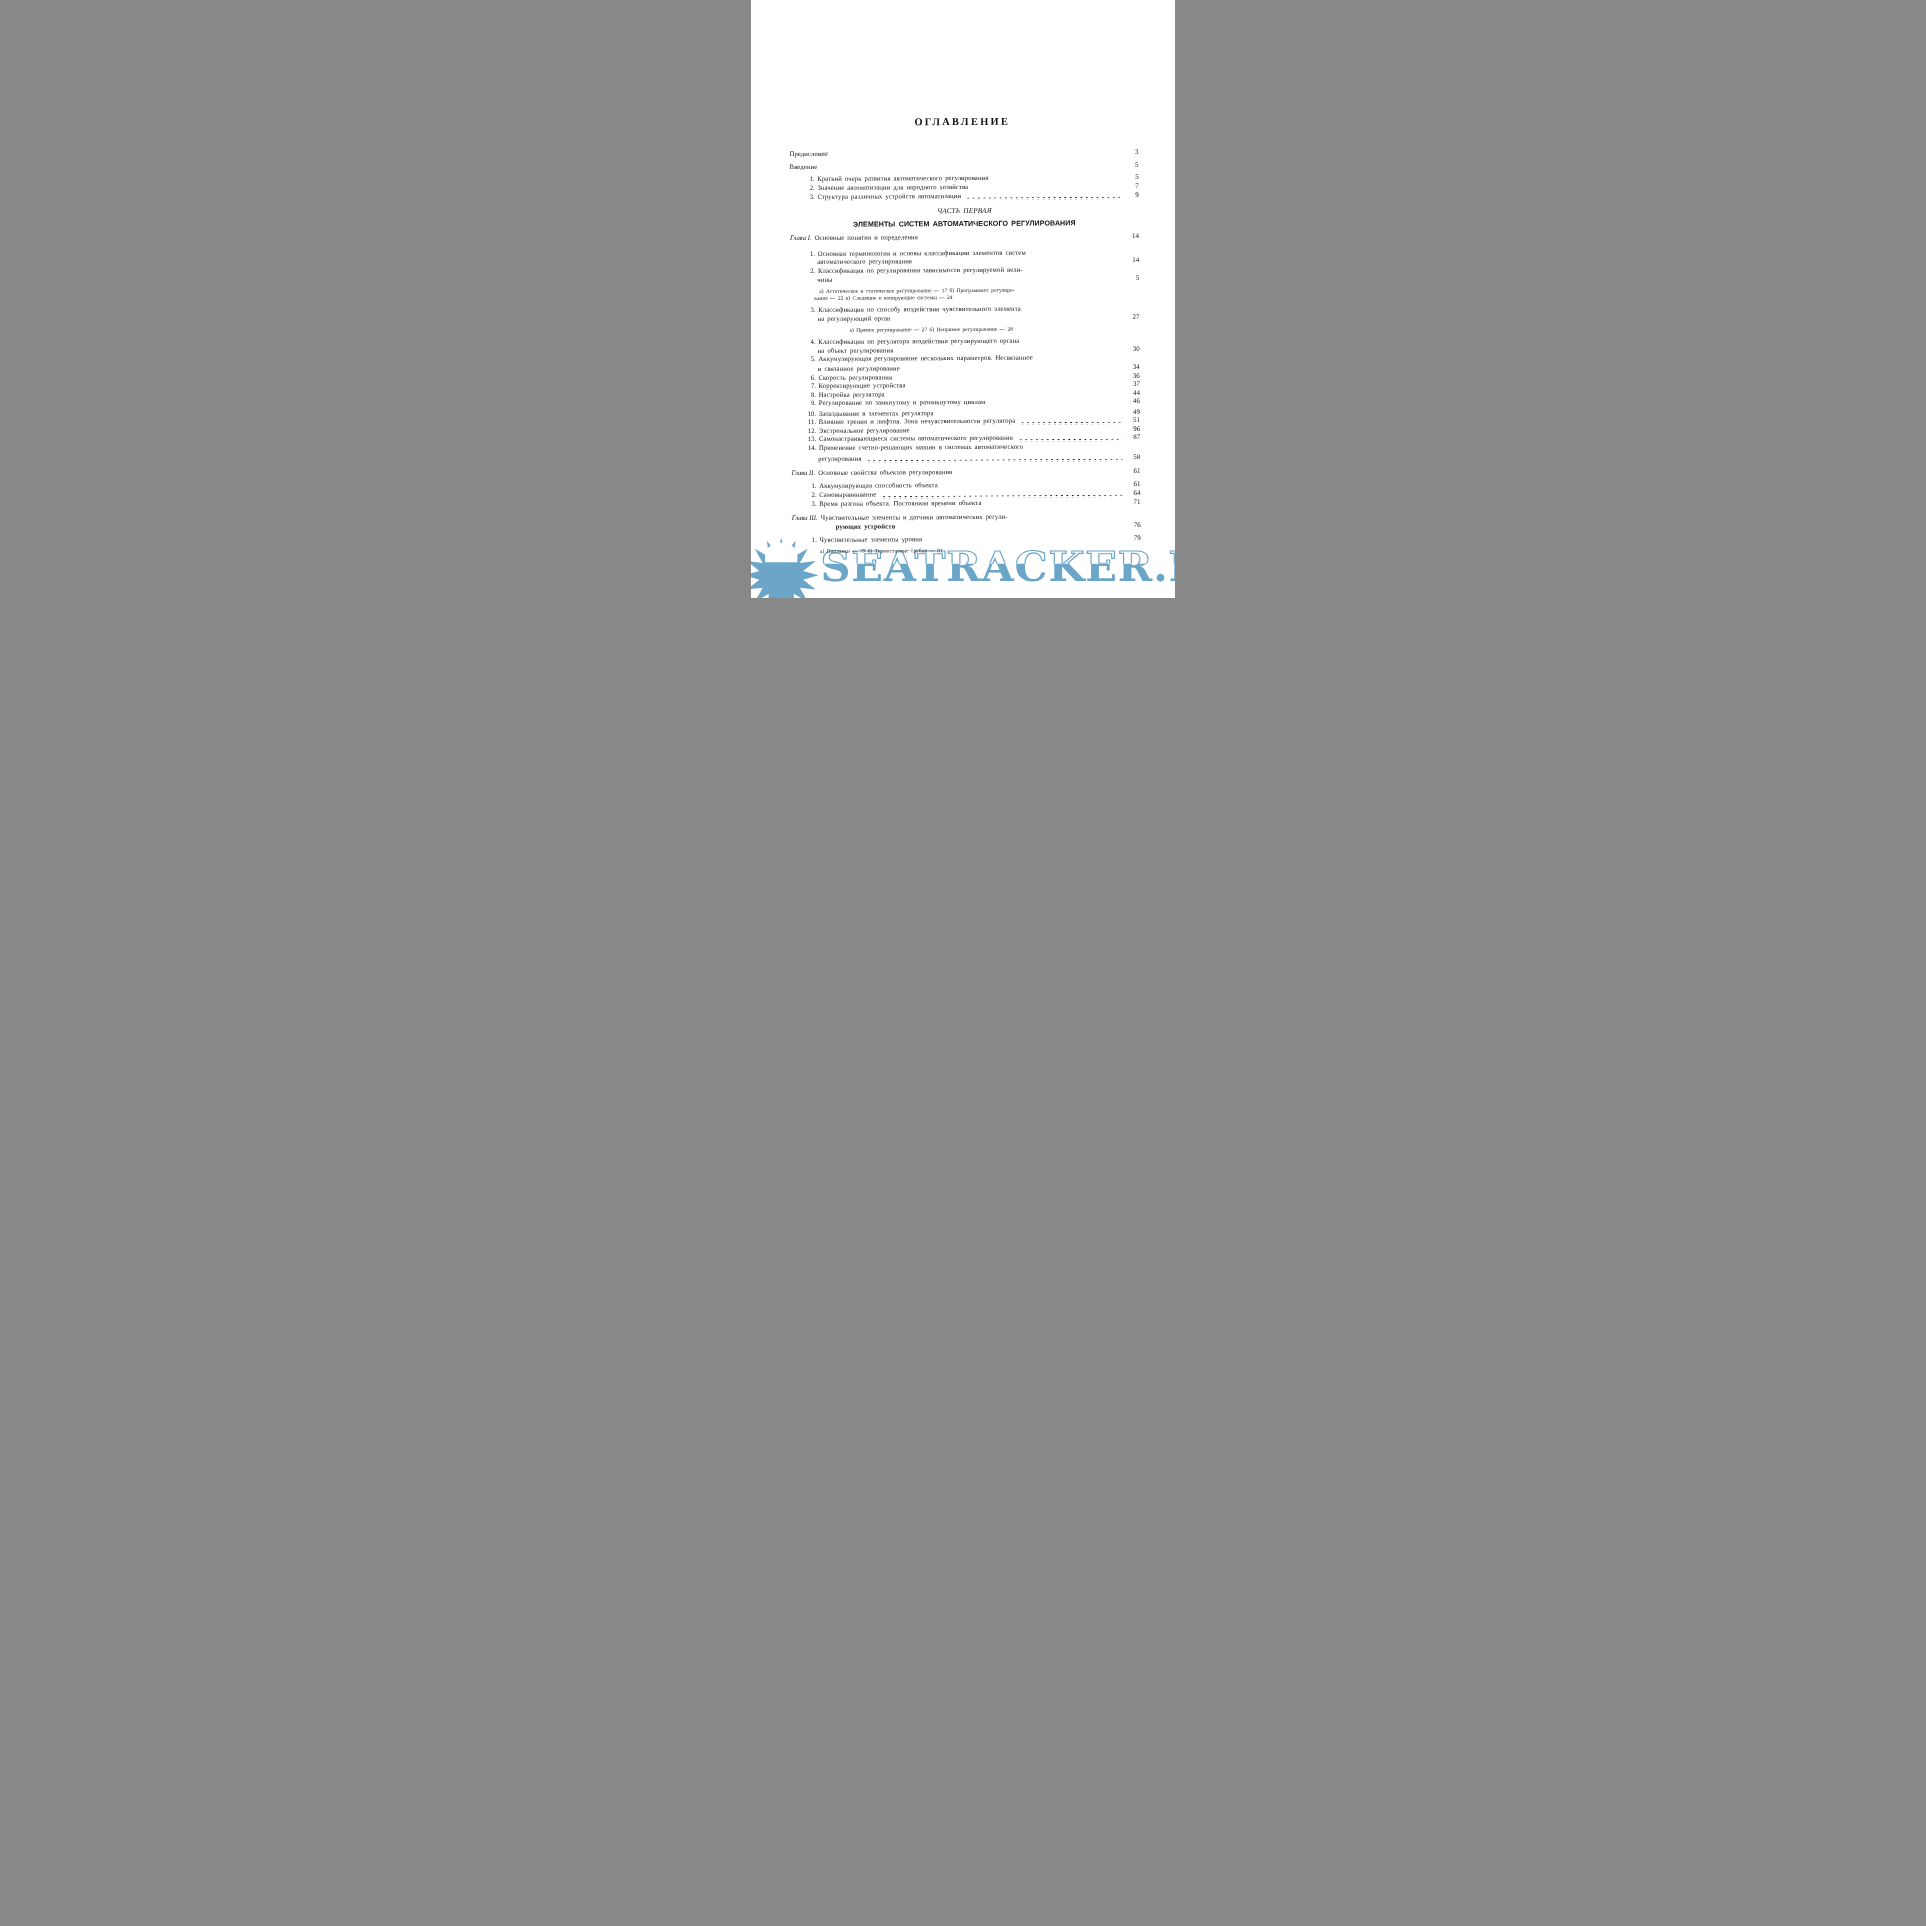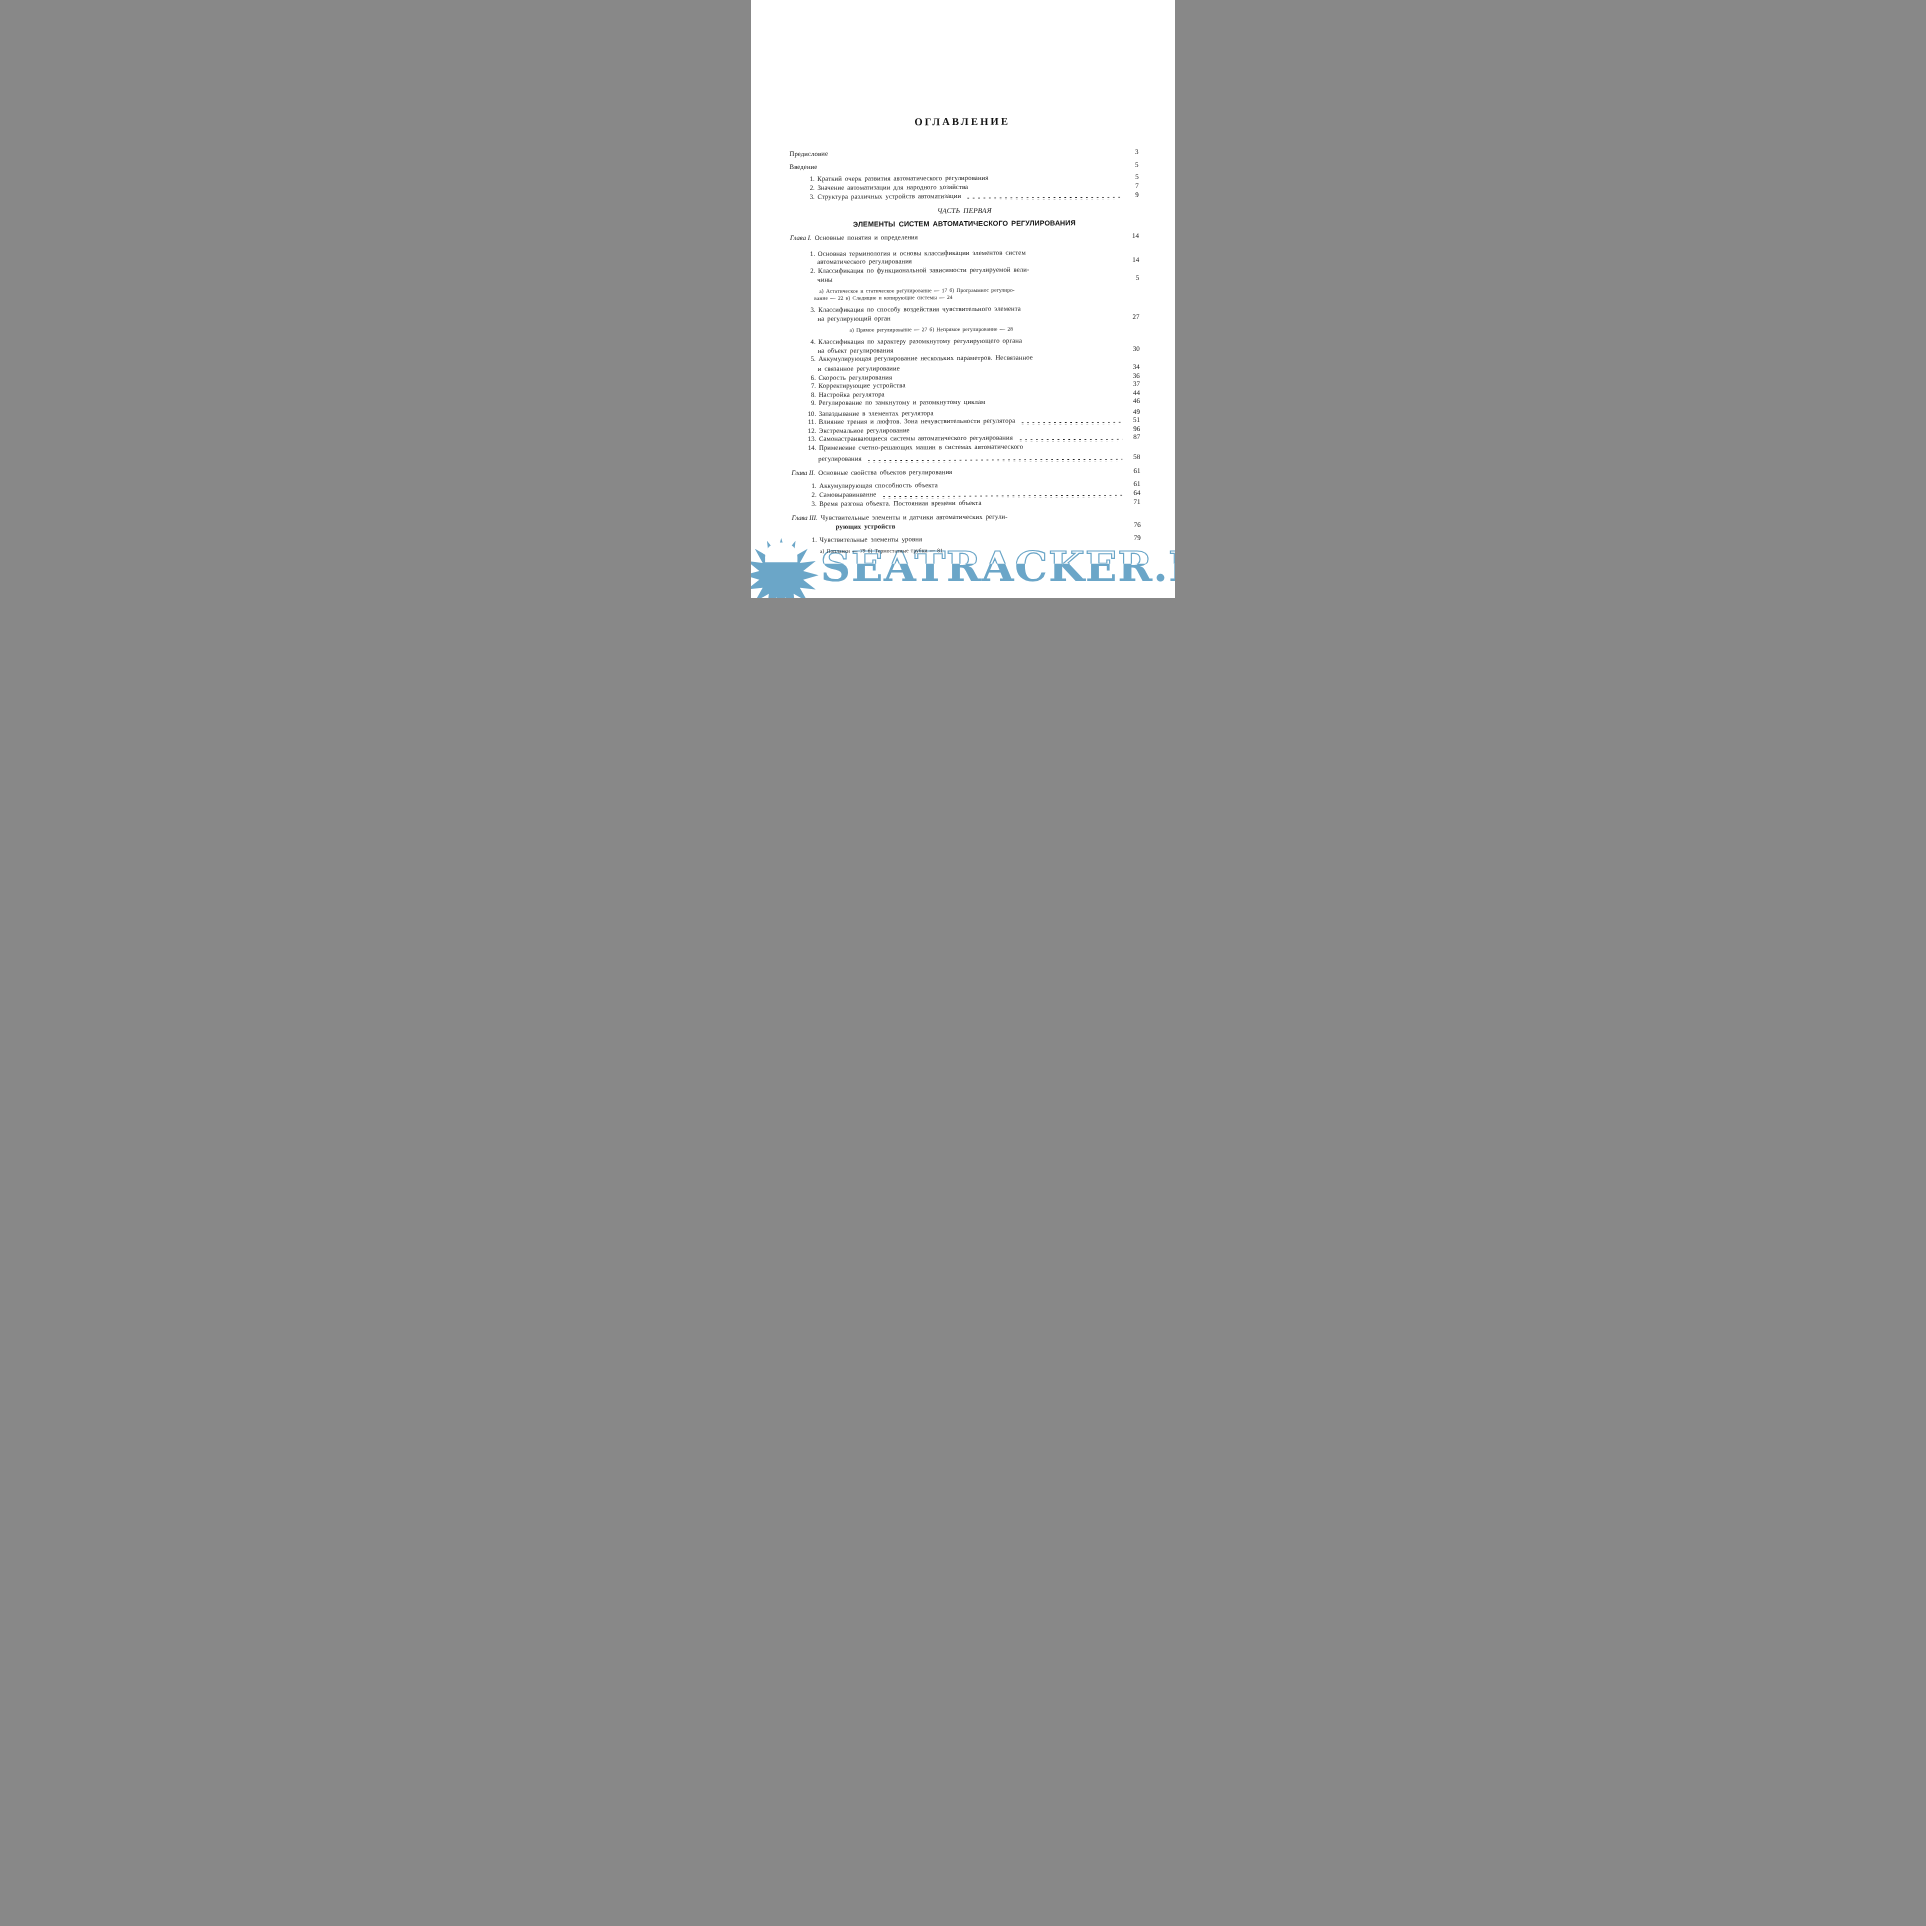--- a/index.html
+++ b/index.html
@@ -108,21 +108,21 @@
           <span class="num">1.</span>
           <span class="txt">Основная терминология и основы классификации элементов систем</span>
         </div>
         <div class="row cont">
           <span class="txt">автоматического регулирования</span>
           <span class="dots"></span>
           <span class="pg">14</span>
         </div>
         <div class="row item" style="margin-top: 0.8px;">
           <span class="num">2.</span>
-          <span class="txt">Классификация по функциональной зависимости регулируемой вели-</span>
+          <span class="txt">Классификация по регулирования зависимости регулируемой вели-</span>
         </div>
         <div class="row cont">
           <span class="txt">чины</span>
           <span class="dots"></span>
           <span class="pg">5</span>
         </div>
         <div class="row sub" style="margin-top: 3.9px; padding-left: 29px;">
           <span class="txt">а) Астатическое и статическое регулирование — 17 б) Программнос регулиро-</span>
         </div>
         <div class="row sub" style="padding-left: 24px;">
@@ -135,21 +135,21 @@
         <div class="row cont">
           <span class="txt">на регулирующий орган</span>
           <span class="dots"></span>
           <span class="pg">27</span>
         </div>
         <div class="row sub" style="margin-top: 3.9px; padding-left: 59px;">
           <span class="txt">а) Прямое регулирование — 27 б) Непрямое регулирование — 28</span>
         </div>
         <div class="row item" style="margin-top: 3.9px;">
           <span class="num">4.</span>
-          <span class="txt">Классификация по характеру разомкнутому регулирующего органа</span>
+          <span class="txt">Классификация по регулятора воздействия регулирующего органа</span>
         </div>
         <div class="row cont">
           <span class="txt">на объект регулирования</span>
           <span class="dots"></span>
           <span class="pg">30</span>
         </div>
         <div class="row item">
           <span class="num">5.</span>
           <span class="txt">Аккумулирующая регулирование нескольких параметров. Несвязанное</span>
         </div>

